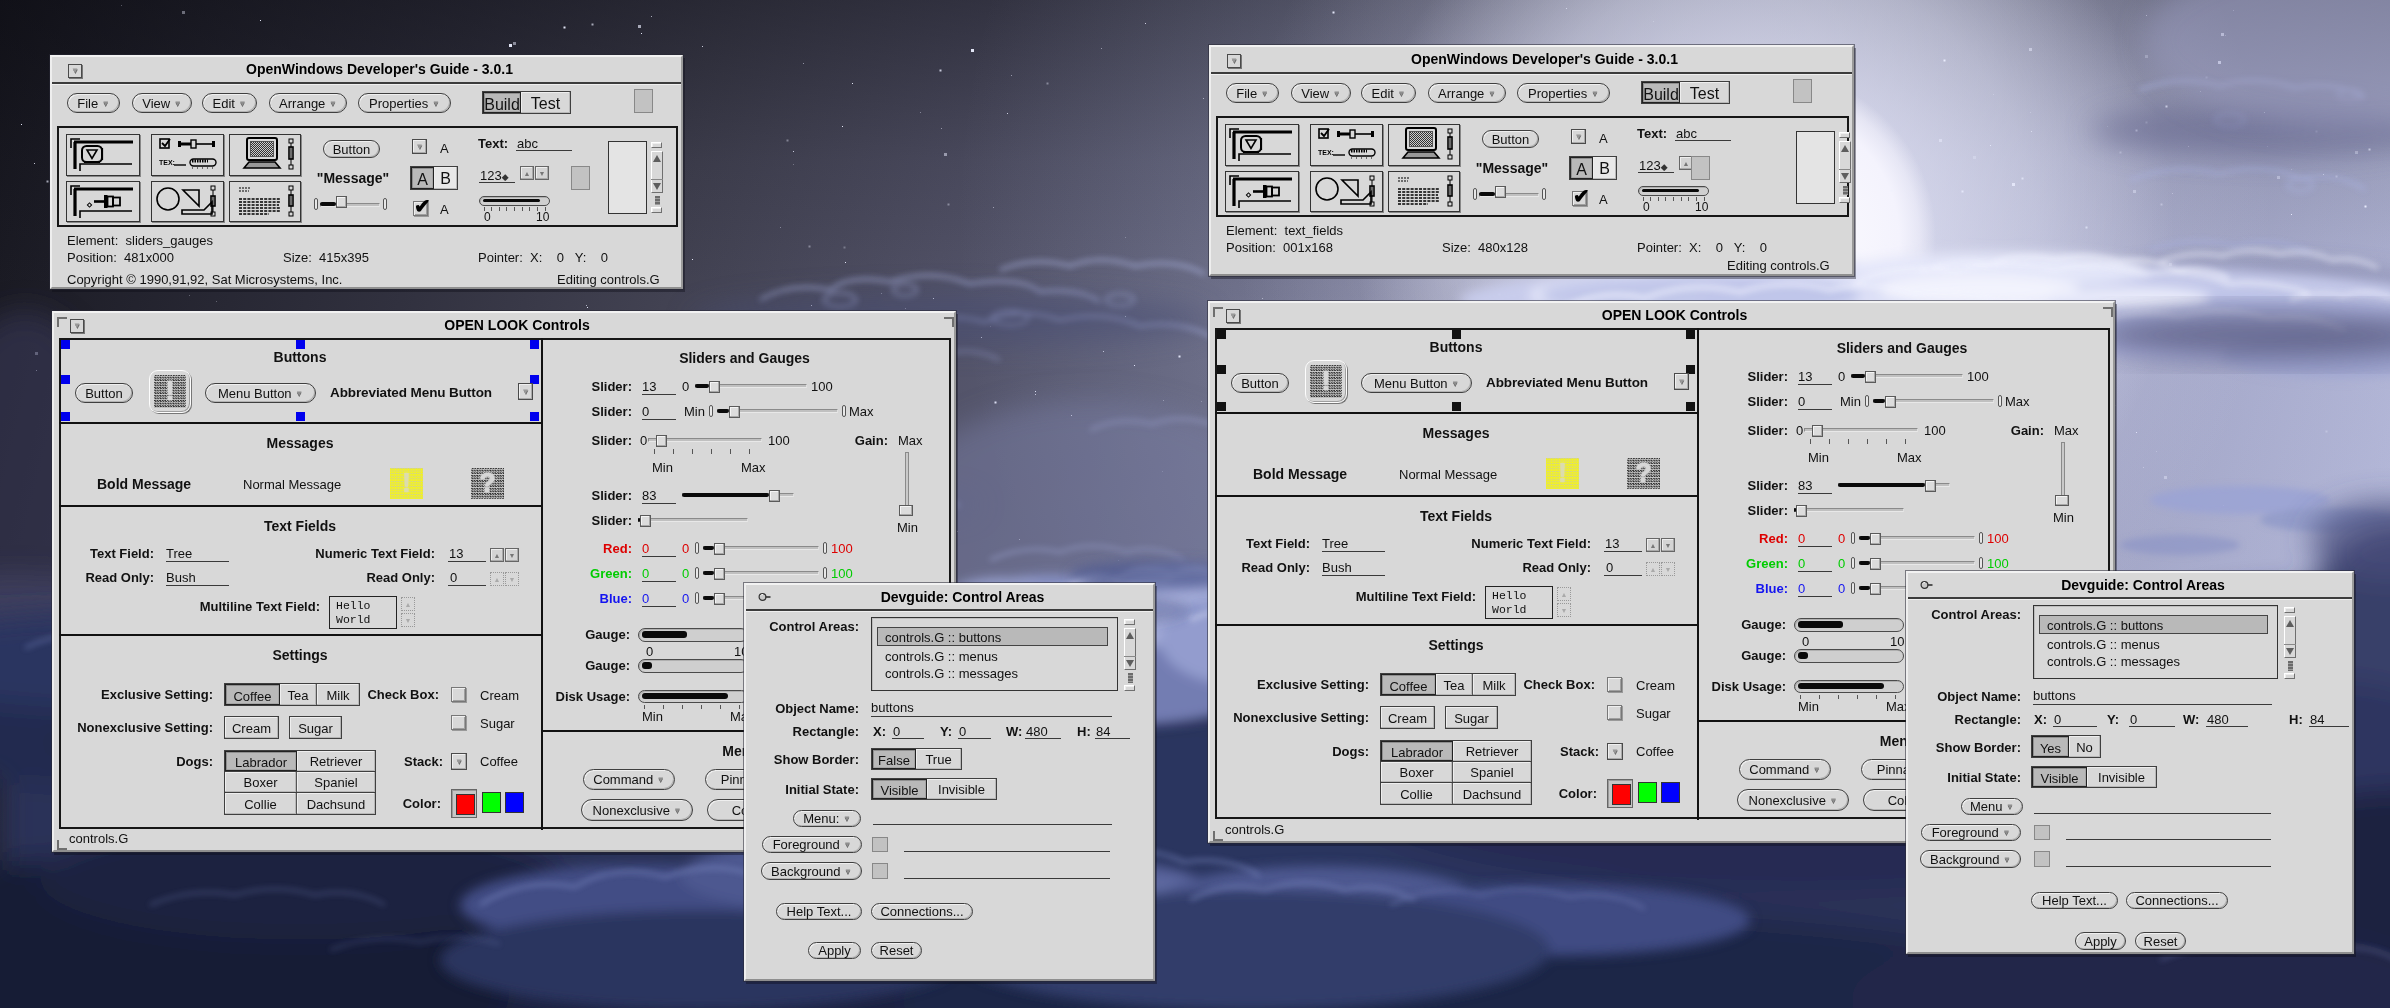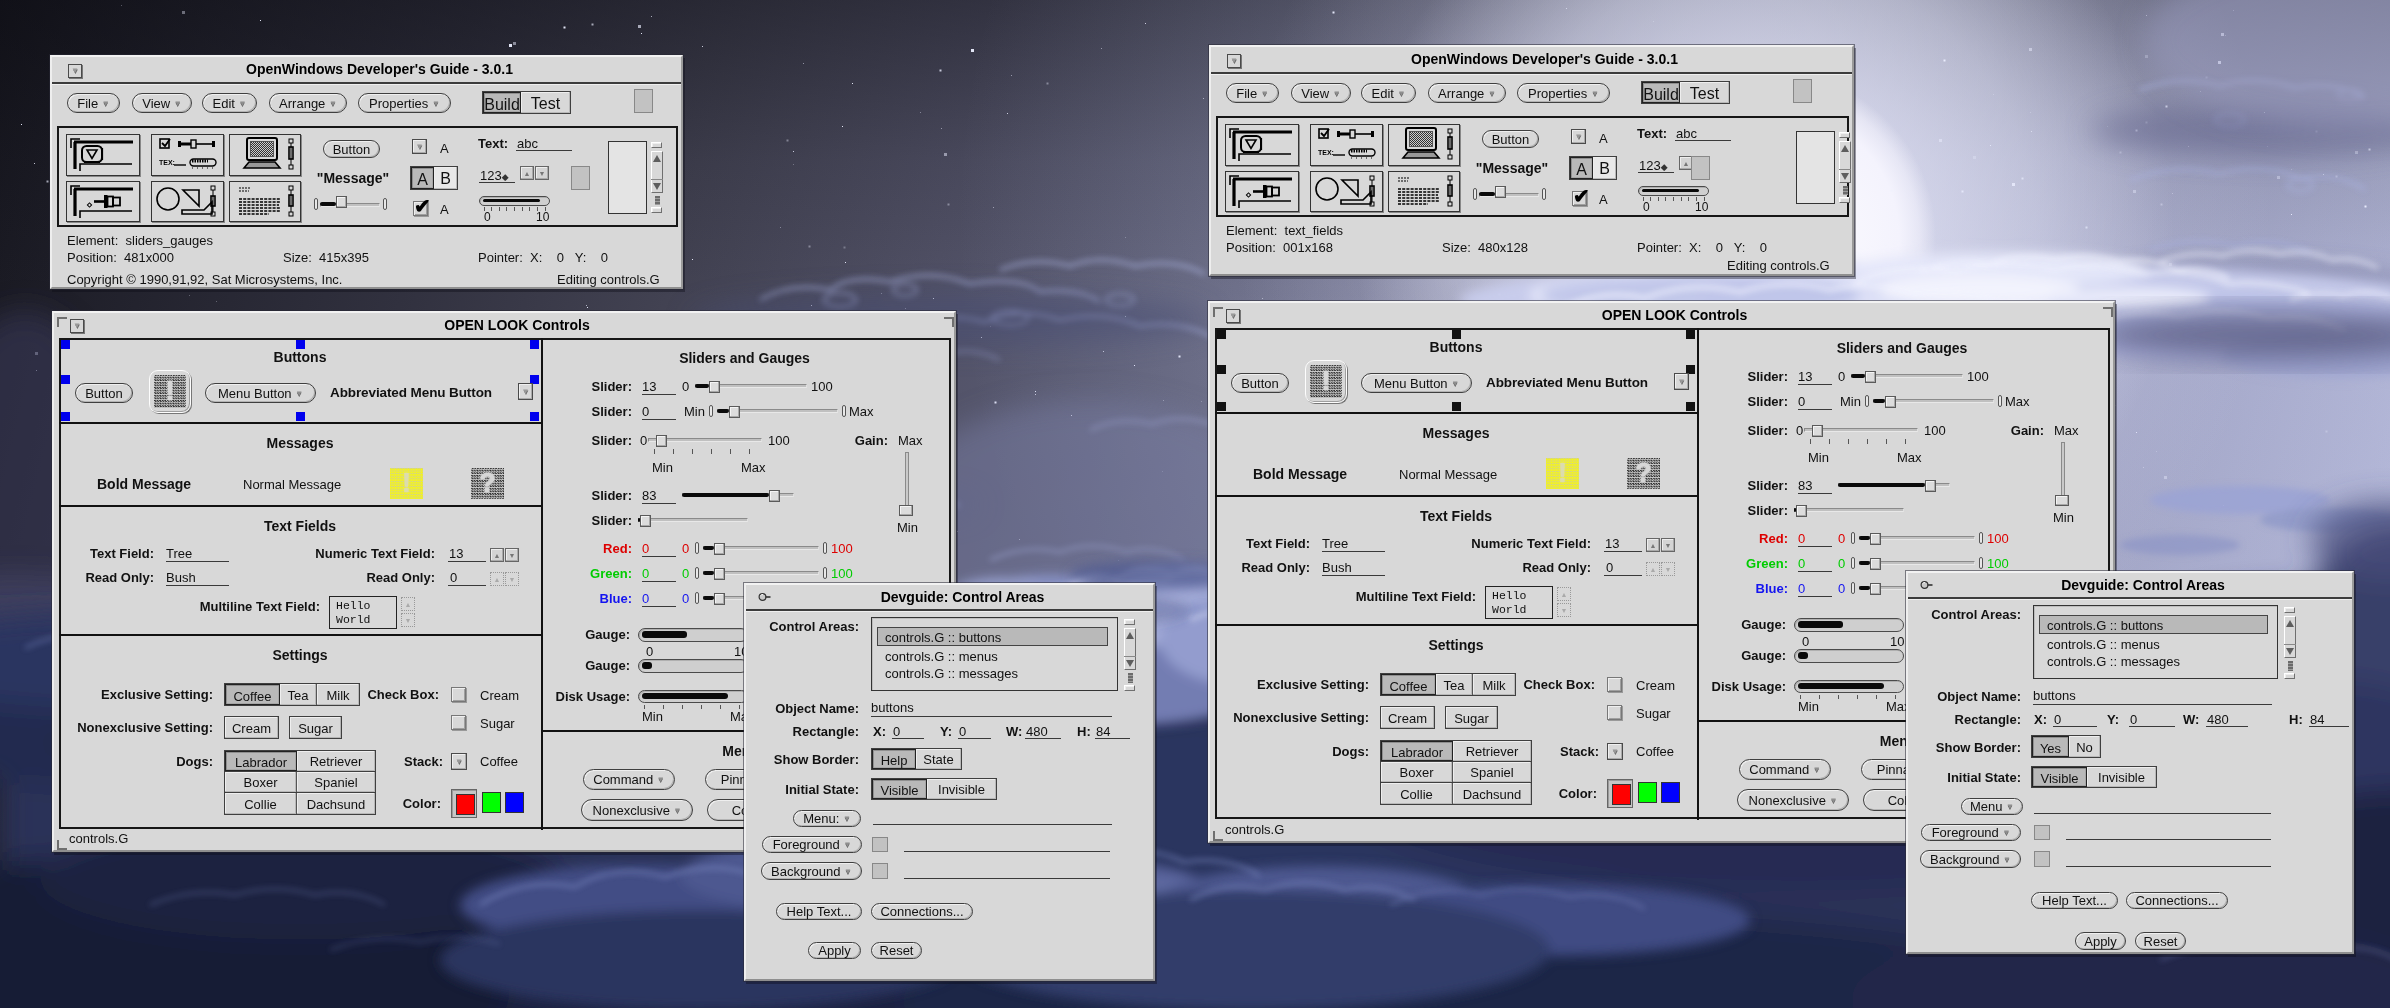--- a/index.html
+++ b/index.html
@@ -949,22 +949,22 @@
     <div class="t" style="top:139px;font-size:13px;left:213px;">0</div>
     <div class="ul" style="left:212px;top:153px;width:33px;"></div>
     <div class="t" style="top:139px;font-size:13px;left:260px;"><b>W:</b></div>
     <div class="t" style="top:139px;font-size:13px;left:280px;">480</div>
     <div class="ul" style="left:279px;top:153px;width:36px;"></div>
     <div class="t" style="top:139px;font-size:13px;left:331px;"><b>H:</b></div>
     <div class="t" style="top:139px;font-size:13px;left:350px;">84</div>
     <div class="ul" style="left:349px;top:153px;width:35px;"></div>
     <div class="t" style="top:167px;right:294px;font-size:13px;white-space:nowrap;font-weight:bold;">Show Border:</div>
     <div class="seg" style="left:125px;top:163px;height:22px;">
-      <div class="sg on" style="width:44px;line-height:22px;font-size:13px;">Help</div>
-      <div class="sg" style="width:45px;line-height:22px;font-size:13px;">State</div>
+      <div class="sg on" style="width:44px;line-height:22px;font-size:13px;">False</div>
+      <div class="sg" style="width:45px;line-height:22px;font-size:13px;">True</div>
     </div>
     <div class="t" style="top:197px;right:294px;font-size:13px;white-space:nowrap;font-weight:bold;">Initial State:</div>
     <div class="seg" style="left:125px;top:193px;height:22px;">
       <div class="sg on" style="width:55px;line-height:22px;font-size:13px;">Visible</div>
       <div class="sg" style="width:69px;line-height:22px;font-size:13px;">Invisible</div>
     </div>
     <div class="pill" style="left:47px;top:225px;width:68px;height:17px;line-height:16px;font-size:13px;">Menu: <span class="ar">▼</span></div>
     <div class="ul" style="left:127px;top:239px;width:239px;"></div>
     <div class="pill" style="left:16px;top:251px;width:100px;height:17px;line-height:16px;font-size:13px;">Foreground <span class="ar">▼</span></div>
     <div class="gsq" style="left:126px;top:252px;width:16px;height:15px;"></div>

